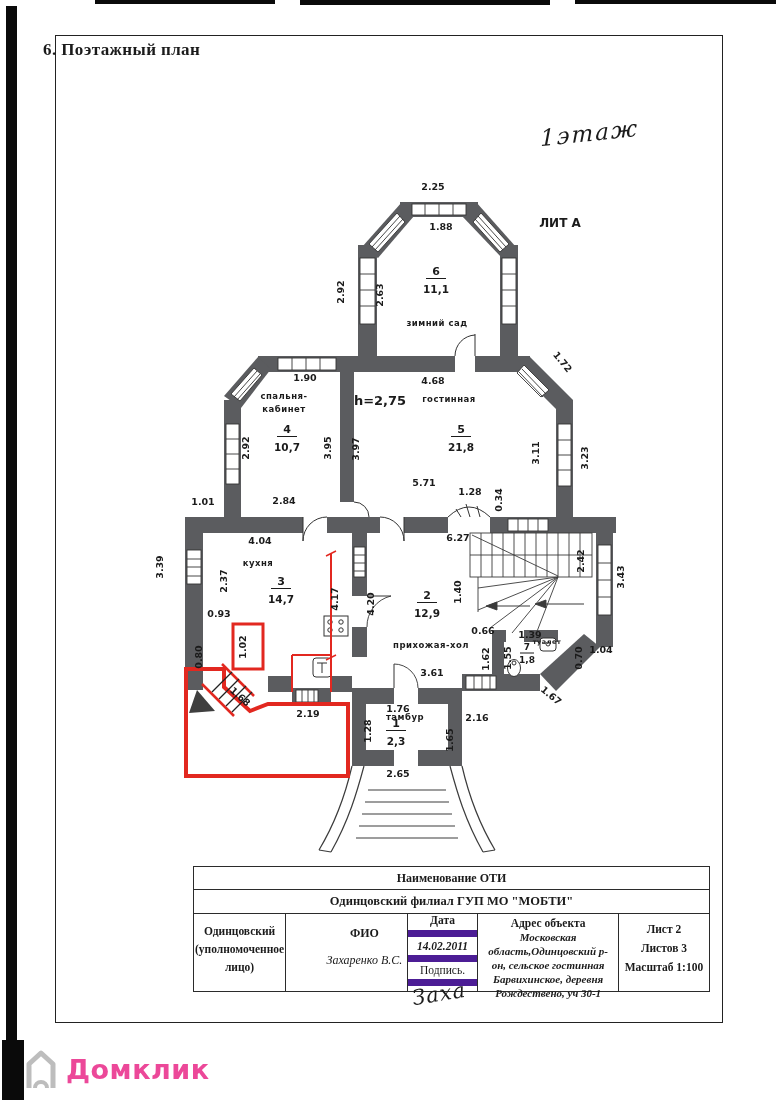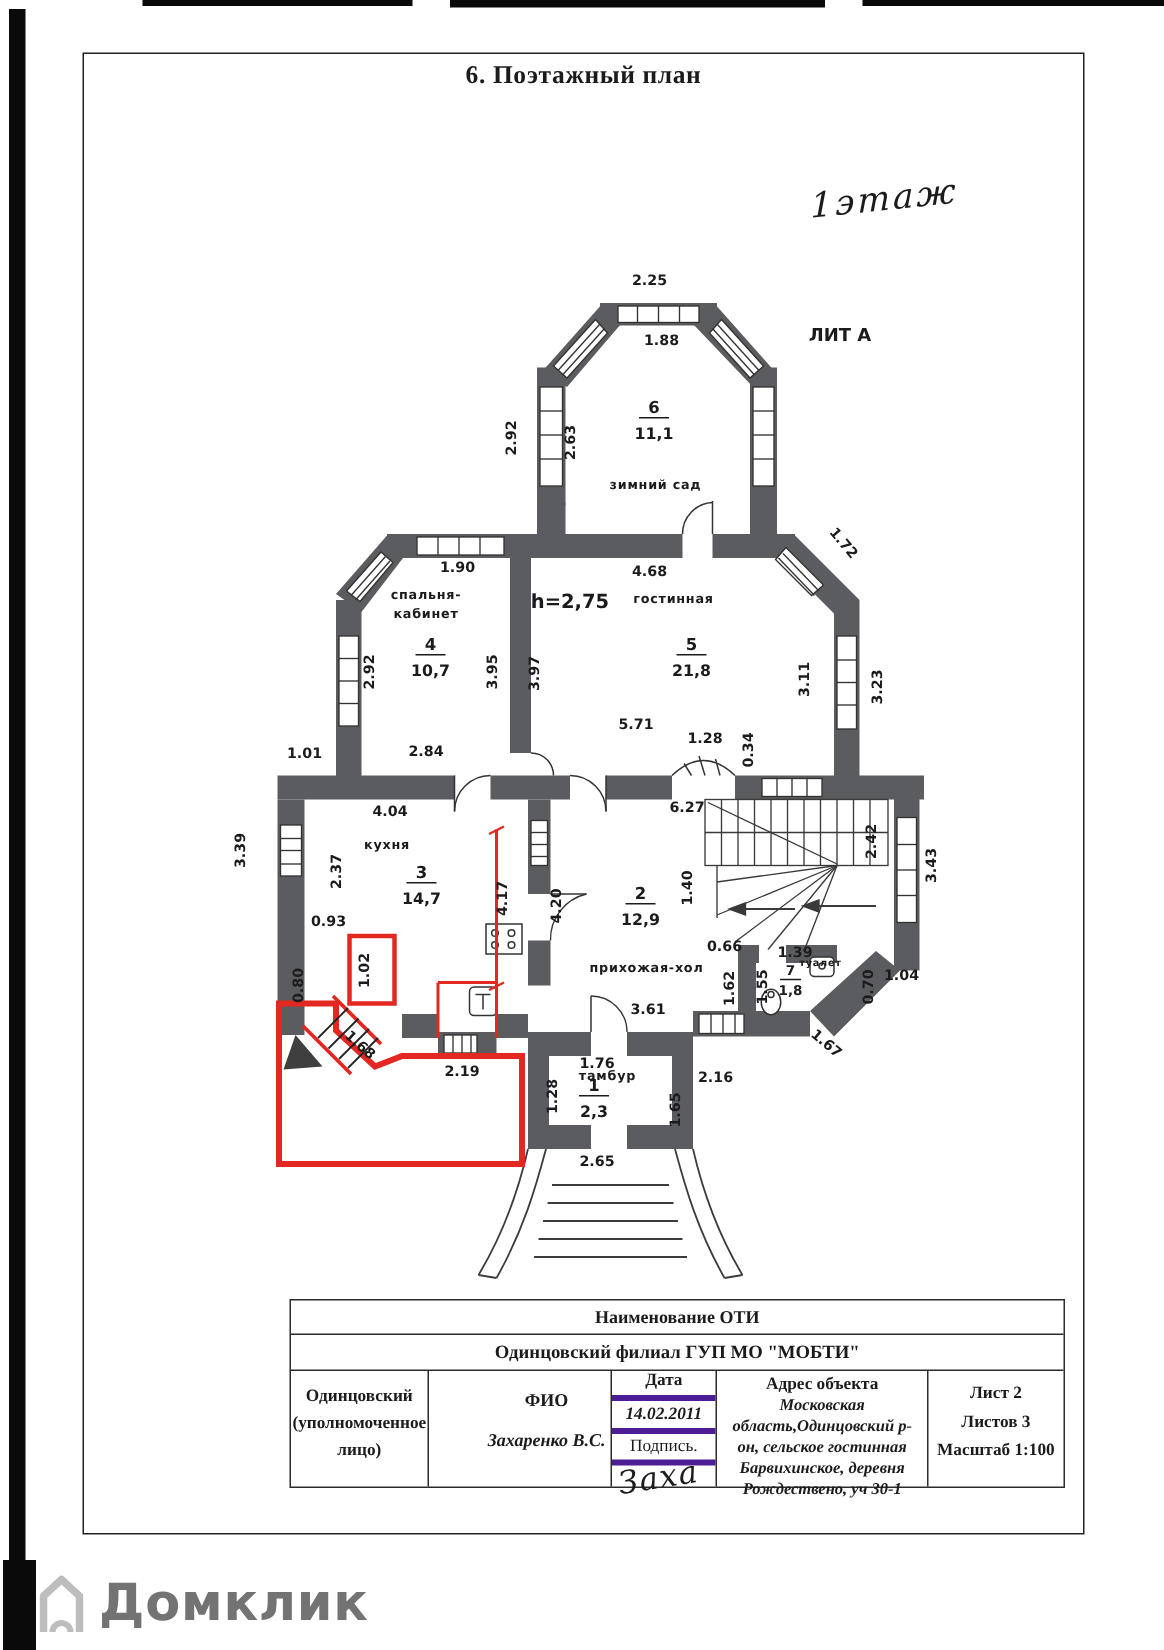--- a/index.html
+++ b/index.html
@@ -1,54 +1,54 @@
 <!DOCTYPE html>
 <html><head>
 <meta charset="utf-8">
 <style>
   html,body{margin:0;padding:0;}
   body{width:776px;height:1100px;background:#fff;position:relative;overflow:hidden;
        font-family:"Liberation Serif",serif;color:#1b1b1b;}
   .artifact{position:absolute;background:#0a0a0a;}
   .frame{position:absolute;left:55px;top:35px;width:666px;height:986px;
          border:1.5px solid #222;}
-  .title{position:absolute;left:55px;top:40px;width:668px;text-align:center;
+  .title{position:absolute;left:43px;top:40px;width:668px;
          font-weight:bold;font-size:17px;letter-spacing:.4px;}
   .floor-note{position:absolute;left:540px;top:120px;font-family:"DejaVu Serif",serif;
          font-style:italic;font-size:23px;letter-spacing:2px;transform:rotate(-6deg) skewX(-6deg);}
   svg.plan{position:absolute;left:0;top:0;}
   
   .doc-table{position:absolute;left:193px;top:866px;width:515px;border:1.4px solid #2b2b2b;
              font-size:12px;}
   .trow{border-bottom:1.2px solid #2b2b2b;text-align:center;font-weight:bold;
         display:flex;align-items:center;justify-content:center;}
   .r1{height:22px;} .r2{height:23px;font-size:12.5px;} .r3{height:25px;}
   .tgrid{display:flex;height:77px;}
   .tcell{border-right:1.2px solid #2b2b2b;box-sizing:border-box;text-align:center;}
   .tcell:last-child{border-right:none;}
   .c1{width:99px;font-weight:bold;font-size:11.5px;line-height:18px;padding-top:8px;}
   .c2{width:92px;font-size:12px;padding-top:12px;margin-left:36px;}
   .c2 .fio{font-weight:bold;margin-bottom:12px;}
-  .c2 .fio-v{font-style:italic;font-weight:700;}
+  .c2 .fio-v{font-style:italic;font-weight:400;}
   .c3{width:76px;font-size:11.5px;display:flex;flex-direction:column;}
-  .c3 .sub{border-bottom:4px solid #4c1d95;}
+  .c3 .sub{border-bottom:7px solid #4c1d95;}
   .c3 .d-l{height:16px;font-weight:bold;}
   .c3 .d-v{height:18px;font-style:italic;font-weight:600;line-height:18px;}
   .c3 .s-l{height:17px;line-height:17px;}
   .c3 .sig{flex:1;position:relative;overflow:visible;}
   .c3 .sig span{position:absolute;left:4px;top:-4px;font-family:"DejaVu Serif",serif;
         font-style:italic;font-size:21px;transform:rotate(-9deg);letter-spacing:1px;}
   .c4{width:151px;font-size:11px;line-height:14px;padding-top:2px;}
   .c4 .addr-l{font-weight:bold;font-size:11.5px;}
   .c4 .al{font-style:italic;font-weight:600;font-family:Liberation Serif, serif;}
   .c5{width:97px;font-size:11.5px;font-weight:600;line-height:19px;padding-top:6px;}
   
   .watermark{position:absolute;left:22px;top:1048px;display:flex;align-items:center;gap:6px;}
   .watermark .wm-text{font-family:"DejaVu Sans",sans-serif;font-weight:bold;
-        font-size:34px;color:#737373;letter-spacing:.5px;}
+        font-size:27px;color:#ec4899;letter-spacing:.5px;}
 </style>
 </head>
 <body>
 
 <div class="artifact" style="left:95px;top:0;width:180px;height:4px;"></div>
 <div class="artifact" style="left:300px;top:0;width:250px;height:5px;"></div>
 <div class="artifact" style="left:575px;top:0;width:201px;height:4px;"></div>
 <div class="artifact" style="left:6px;top:6px;width:11px;height:1094px;"></div>
 <div class="artifact" style="left:2px;top:1040px;width:22px;height:60px;"></div>
 

